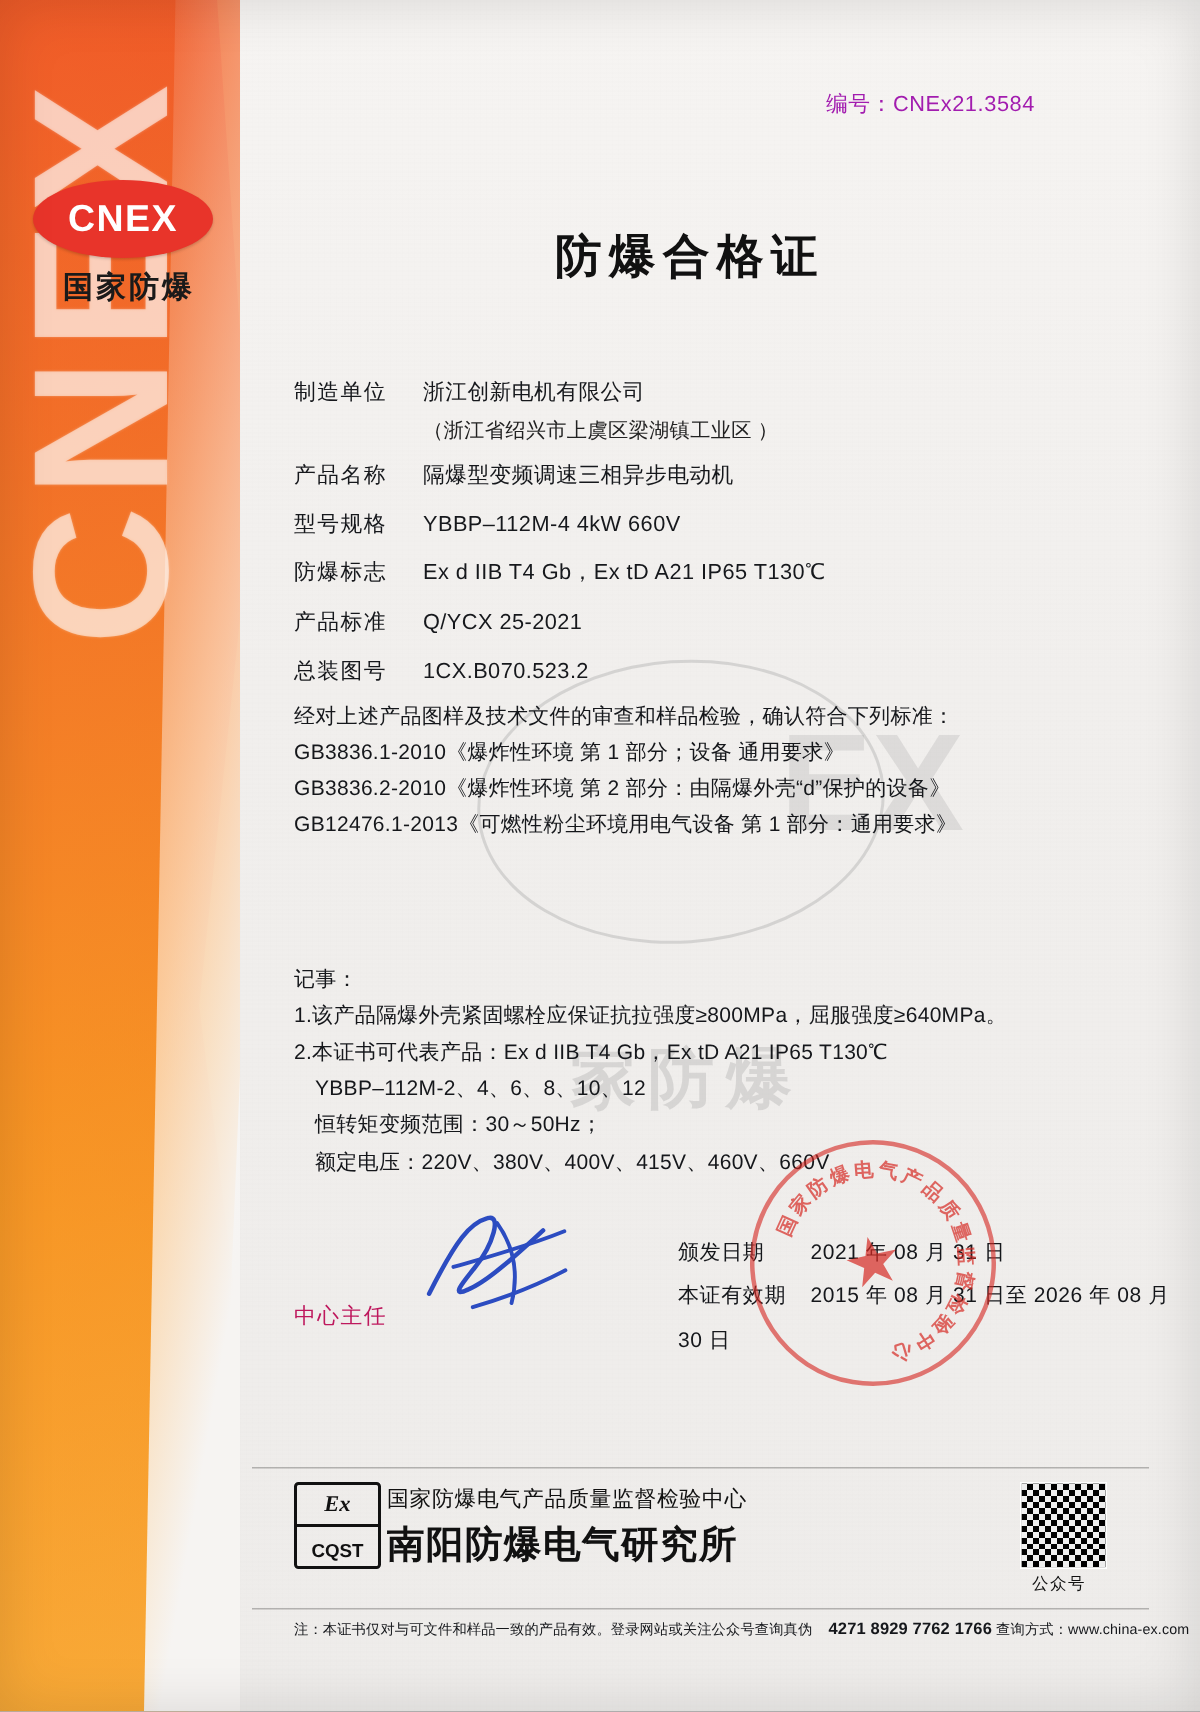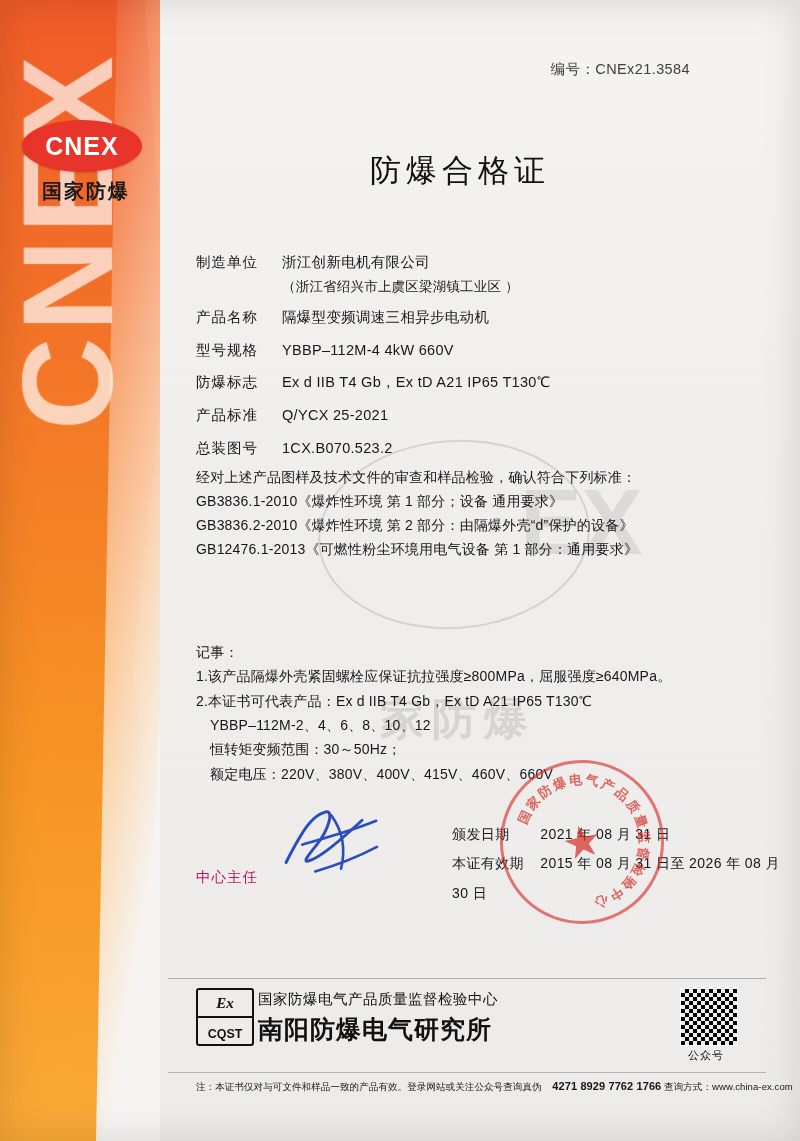--- a/index.html
+++ b/index.html
@@ -109,33 +109,33 @@
     color: #1a1a1a;
     letter-spacing: 2px;
   }
 
   
   .doc-code {
     position: absolute;
     right: 110px;
     top: 60px;
     font-size: 14.5px;
-    color: #404040;
+    color: #a21caf;
     letter-spacing: .4px;
   }
 
   
   .doc-title {
     position: absolute;
     left: 250px;
     top: 150px;
     width: 420px;
     text-align: center;
     font-size: 31px;
-    font-weight: normal;
+    font-weight: bold;
     letter-spacing: 5px;
     color: #111;
   }
 
   
   .fields {
     position: absolute;
     left: 196px;
     top: 252px;
     width: 560px;

